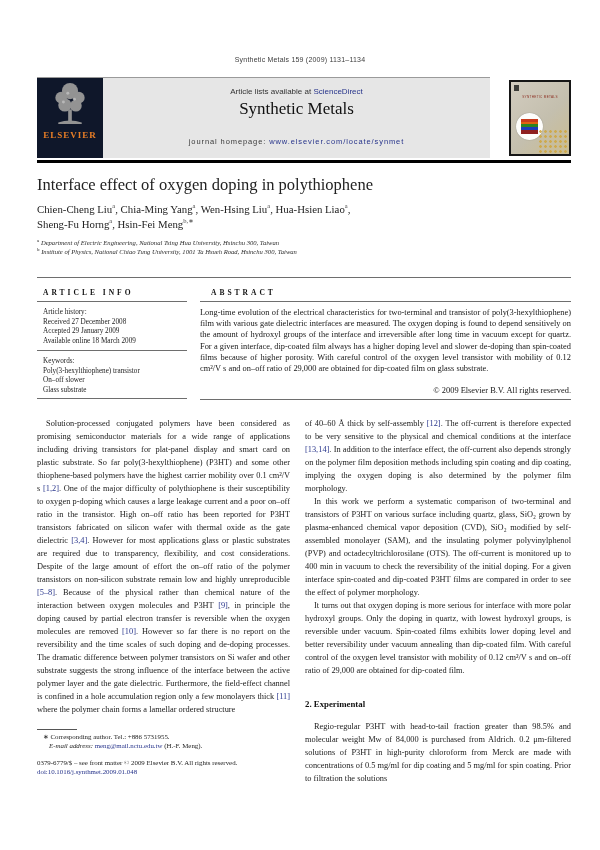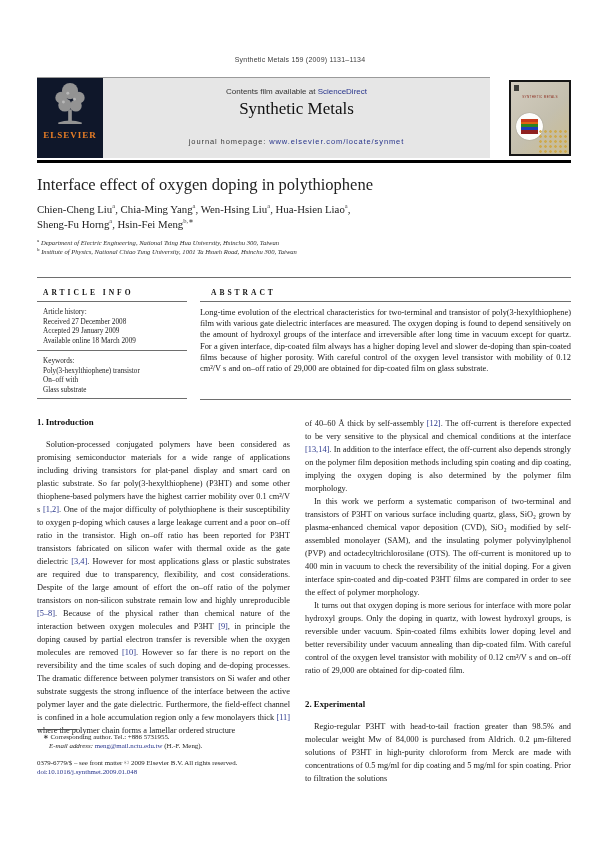--- a/index.html
+++ b/index.html
@@ -115,21 +115,21 @@
           <path d="M14 58 Q30 52 46 58 L46 60 L14 60 Z"></path>
         </g>
         <g fill="#ffffff" opacity="0.35">
           <circle cx="27" cy="18" r="2"></circle>
             <circle cx="36" cy="26" r="2"></circle>
             <circle cx="21" cy="30" r="2"></circle>
         </g>
       </svg>
       <div class="elsevier-word">ELSEVIER</div>
     </div>
-    <div class="contents-line"><span>Contents film available at </span><span class="blue">ScienceDirect</span></div>
+    <div class="contents-line"><span>Article lists available at </span><span class="blue">ScienceDirect</span></div>
     <div class="journal-name">Synthetic Metals</div>
     <div class="homepage-line"><span>journal homepage: </span><span class="blue">www.elsevier.com/locate/synmet</span></div>
   </div>
 
   <div class="cover">
     <div class="cover-mark"></div>
     <div class="cover-title">SYNTHETIC METALS</div>
     <div class="cover-circle">
       <div class="cover-stripes"></div>
     </div>
@@ -160,30 +160,30 @@
   <div class="info-block history-block">
     <div class="info-label">Article history:</div>
     <div>Received 27 December 2008</div>
     <div>Accepted 29 January 2009</div>
     <div>Available online 18 March 2009</div>
   </div>
   <div class="rule rule-info-2"></div>
   <div class="info-block keywords-block">
     <div class="info-label">Keywords:</div>
     <div>Poly(3-hexylthiophene) transistor</div>
-    <div>On–off with</div>
+    <div>On–off slower</div>
     <div>Glass substrate</div>
   </div>
   <div class="rule rule-info-3"></div>
 
   <div class="abstract-text">Long-time evolution of the electrical characteristics for two-terminal and transistor of poly(3-hexylthiophene) film with various gate dielectric interfaces are measured. The oxygen doping is found to depend sensitively on the amount of hydroxyl groups of the interface and irreversible after long time in vacuum except for quartz. For a given interface, dip-coated film always has a higher doping level and slower de-doping than spin-coated films because of higher porosity. With careful control of the oxygen level transistor with mobility of 0.12 cm²/V s and on–off ratio of 29,000 are obtained for dip-coated film on glass substrate.</div>
+  <div class="abstract-copy">© 2009 Elsevier B.V. All rights reserved.</div>
   <div class="rule rule-abs-2"></div>
 
   <div class="col col-left">
-    <div class="sec-title">1. Introduction</div>
     <p class="indent">Solution-processed conjugated polymers have been considered as promising semiconductor materials for a wide range of applications including driving transistors for plat-panel display and smart card on plastic substrate. So far poly(3-hexylthiophene) (P3HT) and some other thiophene-based polymers have the highest carrier mobility over 0.1 cm²/V s <span class="cite">[1,2]</span>. One of the major difficulty of polythiophene is their susceptibility to oxygen p-doping which causes a large leakage current and a poor on–off ratio in the transistor. High on–off ratio has been reported for P3HT transistors fabricated on silicon wafer with thermal oxide as the gate dielectric <span class="cite">[3,4]</span>. However for most applications glass or plastic substrates are required due to transparency, flexibility, and cost considerations. Despite of the large amount of effort the on–off ratio of the polymer transistors on non-silicon substrate remain low and highly unreproducible <span class="cite">[5–8]</span>. Because of the physical rather than chemical nature of the interaction between oxygen molecules and P3HT <span class="cite">[9]</span>, in principle the doping caused by partial electron transfer is reversible when the oxygen molecules are removed <span class="cite">[10]</span>. However so far there is no report on the reversibility and the time scales of such doping and de-doping processes. The dramatic difference between polymer transistors on Si wafer and other substrate suggests the strong influence of the interface between the active polymer layer and the gate dielectric. Furthermore, the field-effect channel is confined in a hole accumulation region only a few monolayers thick <span class="cite">[11]</span> where the polymer chain forms a lamellar ordered structure</p>
   </div>
 
   <div class="col col-right">
     <p>of 40–60 Å thick by self-assembly <span class="cite">[12]</span>. The off-current is therefore expected to be very sensitive to the physical and chemical conditions at the interface <span class="cite">[13,14]</span>. In addition to the interface effect, the off-current also depends strongly on the polymer film deposition methods including spin coating and dip coating, implying the oxygen doping is also determined by the polymer film morphology.</p>
     <p class="indent">In this work we perform a systematic comparison of two-terminal and transistors of P3HT on various surface including quartz, glass, SiO₂ grown by plasma-enhanced chemical vapor deposition (CVD), SiO₂ modified by self-assembled monolayer (SAM), and the insulating polymer polyvinylphenol (PVP) and octadecyltrichlorosilane (OTS). The off-current is monitored up to 400 min in vacuum to check the reversibility of the initial doping. For a given interface spin-coated and dip-coated P3HT films are compared in order to see the effect of polymer morphology.</p>
     <p class="indent">It turns out that oxygen doping is more serious for interface with more polar hydroxyl groups. Only the doping in quartz, with lowest hydroxyl groups, is reversible under vacuum. Spin-coated films exhibits lower doping level and better reversibility under vacuum annealing than dip-coated film. With careful control of the oxygen level transistor with mobility of 0.12 cm²/V s and on–off ratio of 29,000 are obtained for dip-coated film.</p>
     <div class="sec-title spaced">2. Experimental</div>
     <p class="indent">Regio-regular P3HT with head-to-tail fraction greater than 98.5% and molecular weight Mw of 84,000 is purchased from Aldrich. 0.2 μm-filtered solutions of P3HT in high-purity chloroform from Merck are made with concentrations of 0.5 mg/ml for dip coating and 5 mg/ml for spin coating. Prior to filtration the solutions</p>
   </div>

